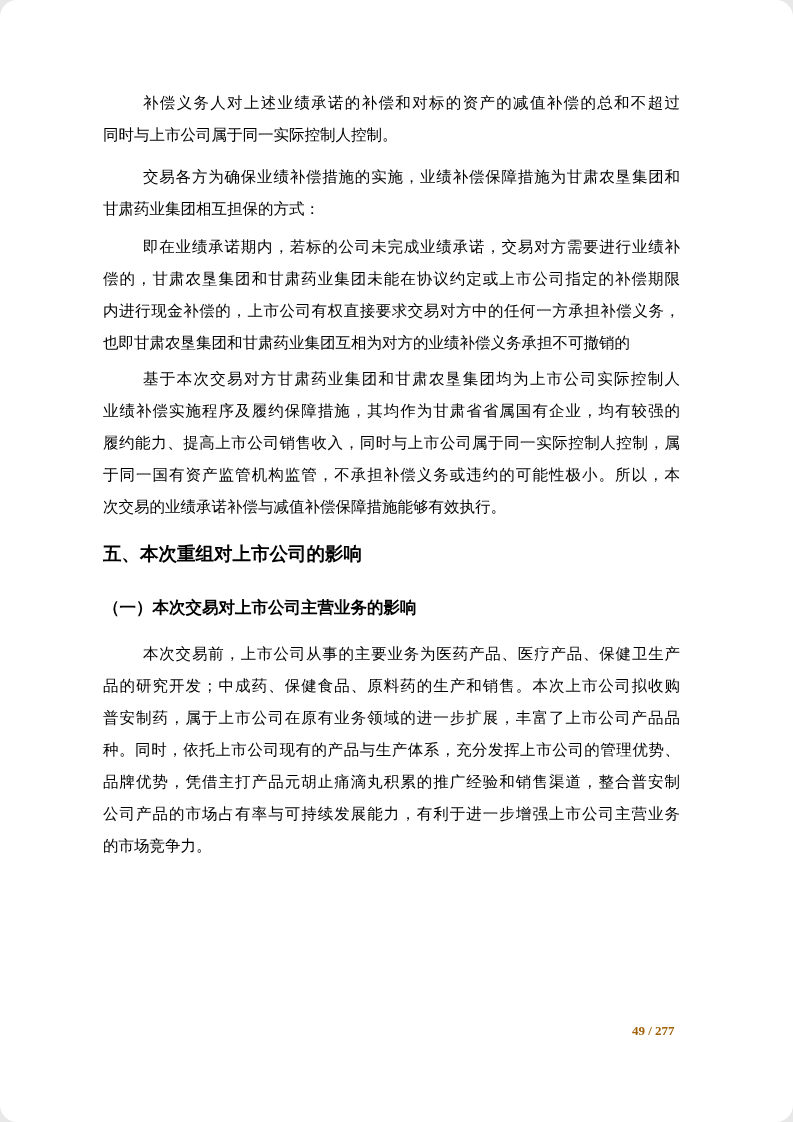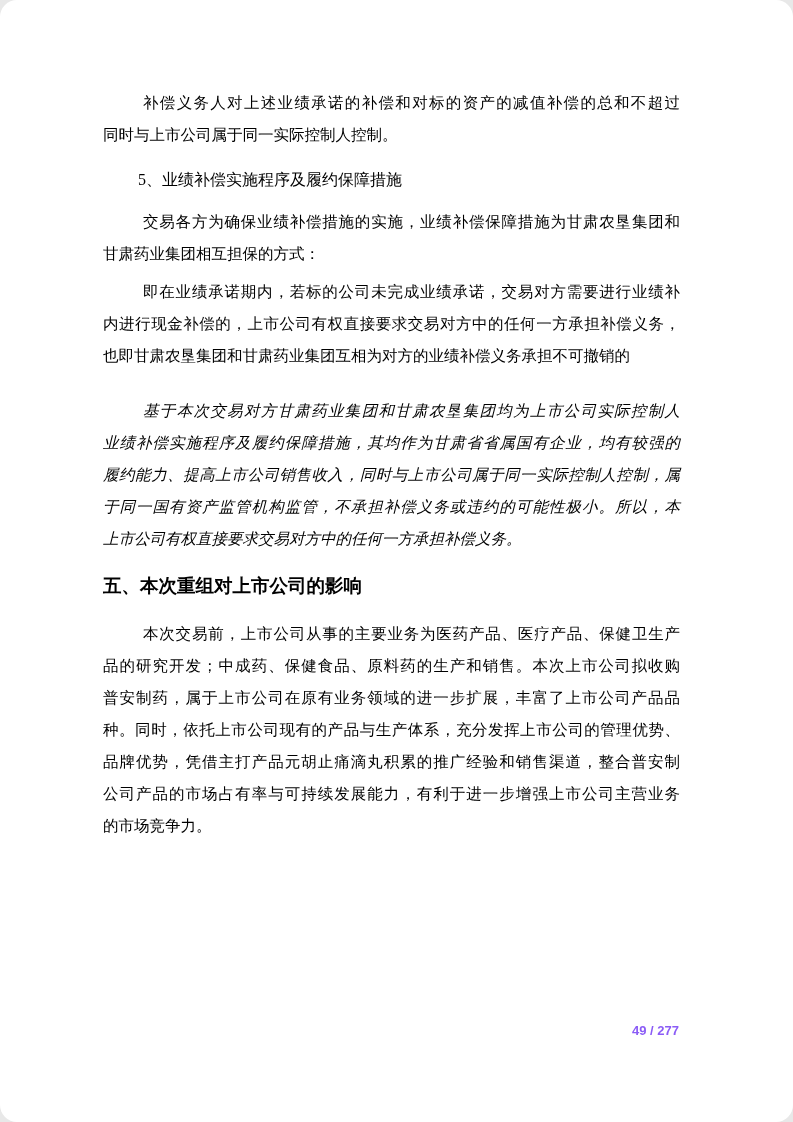--- a/index.html
+++ b/index.html
@@ -53,66 +53,67 @@
   .h-subsection {
     margin-top: 20px;
     font-size: 16.5px;
     line-height: 32px;
     font-weight: bold;
     font-family: "Liberation Sans", "DejaVu Sans", sans-serif;
   }
   .p1 { margin-top: 0; }
   .p2 { margin-top: 10px; }
   .p3 { margin-top: 6px; }
-  .p4 { margin-top: 23px; font-style: italic; }
+  .p4 { margin-top: 4px; }
   .p5 { margin-top: 15px; }
   .footer {
     position: absolute;
     left: 632px;
     top: 1023px;
     font-size: 13px;
     font-weight: bold;
-    font-family: Liberation Sans, sans-serif;
-    color: #8b5cf6;
+    font-family: Liberation Serif, serif;
+    color: #a16207;
   }
 </style>
 </head>
 <body>
 
 <div class="page">
   <div class="content">
 
     <div class="para p1">
         <div class="line">补偿义务人对上述业绩承诺的补偿和对标的资产的减值补偿的总和不超过</div>
         <div class="line">同时与上市公司属于同一实际控制人控制。</div>
       </div>
 
-    <div class="h-kaiti">5、业绩补偿实施程序及履约保障措施</div>
 
     <div class="para p2">
         <div class="line">交易各方为确保业绩补偿措施的实施，业绩补偿保障措施为甘肃农垦集团和</div>
         <div class="line">甘肃药业集团相互担保的方式：</div>
       </div>
 
     <div class="para p3">
         <div class="line">即在业绩承诺期内，若标的公司未完成业绩承诺，交易对方需要进行业绩补</div>
+        <div class="line">偿的，甘肃农垦集团和甘肃药业集团未能在协议约定或上市公司指定的补偿期限</div>
         <div class="line">内进行现金补偿的，上市公司有权直接要求交易对方中的任何一方承担补偿义务，</div>
         <div class="line">也即甘肃农垦集团和甘肃药业集团互相为对方的业绩补偿义务承担不可撤销的</div>
       </div>
 
     <div class="para p4">
         <div class="line">基于本次交易对方甘肃药业集团和甘肃农垦集团均为上市公司实际控制人</div>
         <div class="line">业绩补偿实施程序及履约保障措施，其均作为甘肃省省属国有企业，均有较强的</div>
         <div class="line">履约能力、提高上市公司销售收入，同时与上市公司属于同一实际控制人控制，属</div>
         <div class="line">于同一国有资产监管机构监管，不承担补偿义务或违约的可能性极小。所以，本</div>
-        <div class="line">上市公司有权直接要求交易对方中的任何一方承担补偿义务。</div>
+        <div class="line">次交易的业绩承诺补偿与减值补偿保障措施能够有效执行。</div>
       </div>
 
     <div class="h-section">五、本次重组对上市公司的影响</div>
 
+    <div class="h-subsection">（一）本次交易对上市公司主营业务的影响</div>
 
     <div class="para p5">
         <div class="line">本次交易前，上市公司从事的主要业务为医药产品、医疗产品、保健卫生产</div>
         <div class="line">品的研究开发；中成药、保健食品、原料药的生产和销售。本次上市公司拟收购</div>
         <div class="line">普安制药，属于上市公司在原有业务领域的进一步扩展，丰富了上市公司产品品</div>
         <div class="line">种。同时，依托上市公司现有的产品与生产体系，充分发挥上市公司的管理优势、</div>
         <div class="line">品牌优势，凭借主打产品元胡止痛滴丸积累的推广经验和销售渠道，整合普安制</div>
         <div class="line">公司产品的市场占有率与可持续发展能力，有利于进一步增强上市公司主营业务</div>
         <div class="line">的市场竞争力。</div>
       </div>

